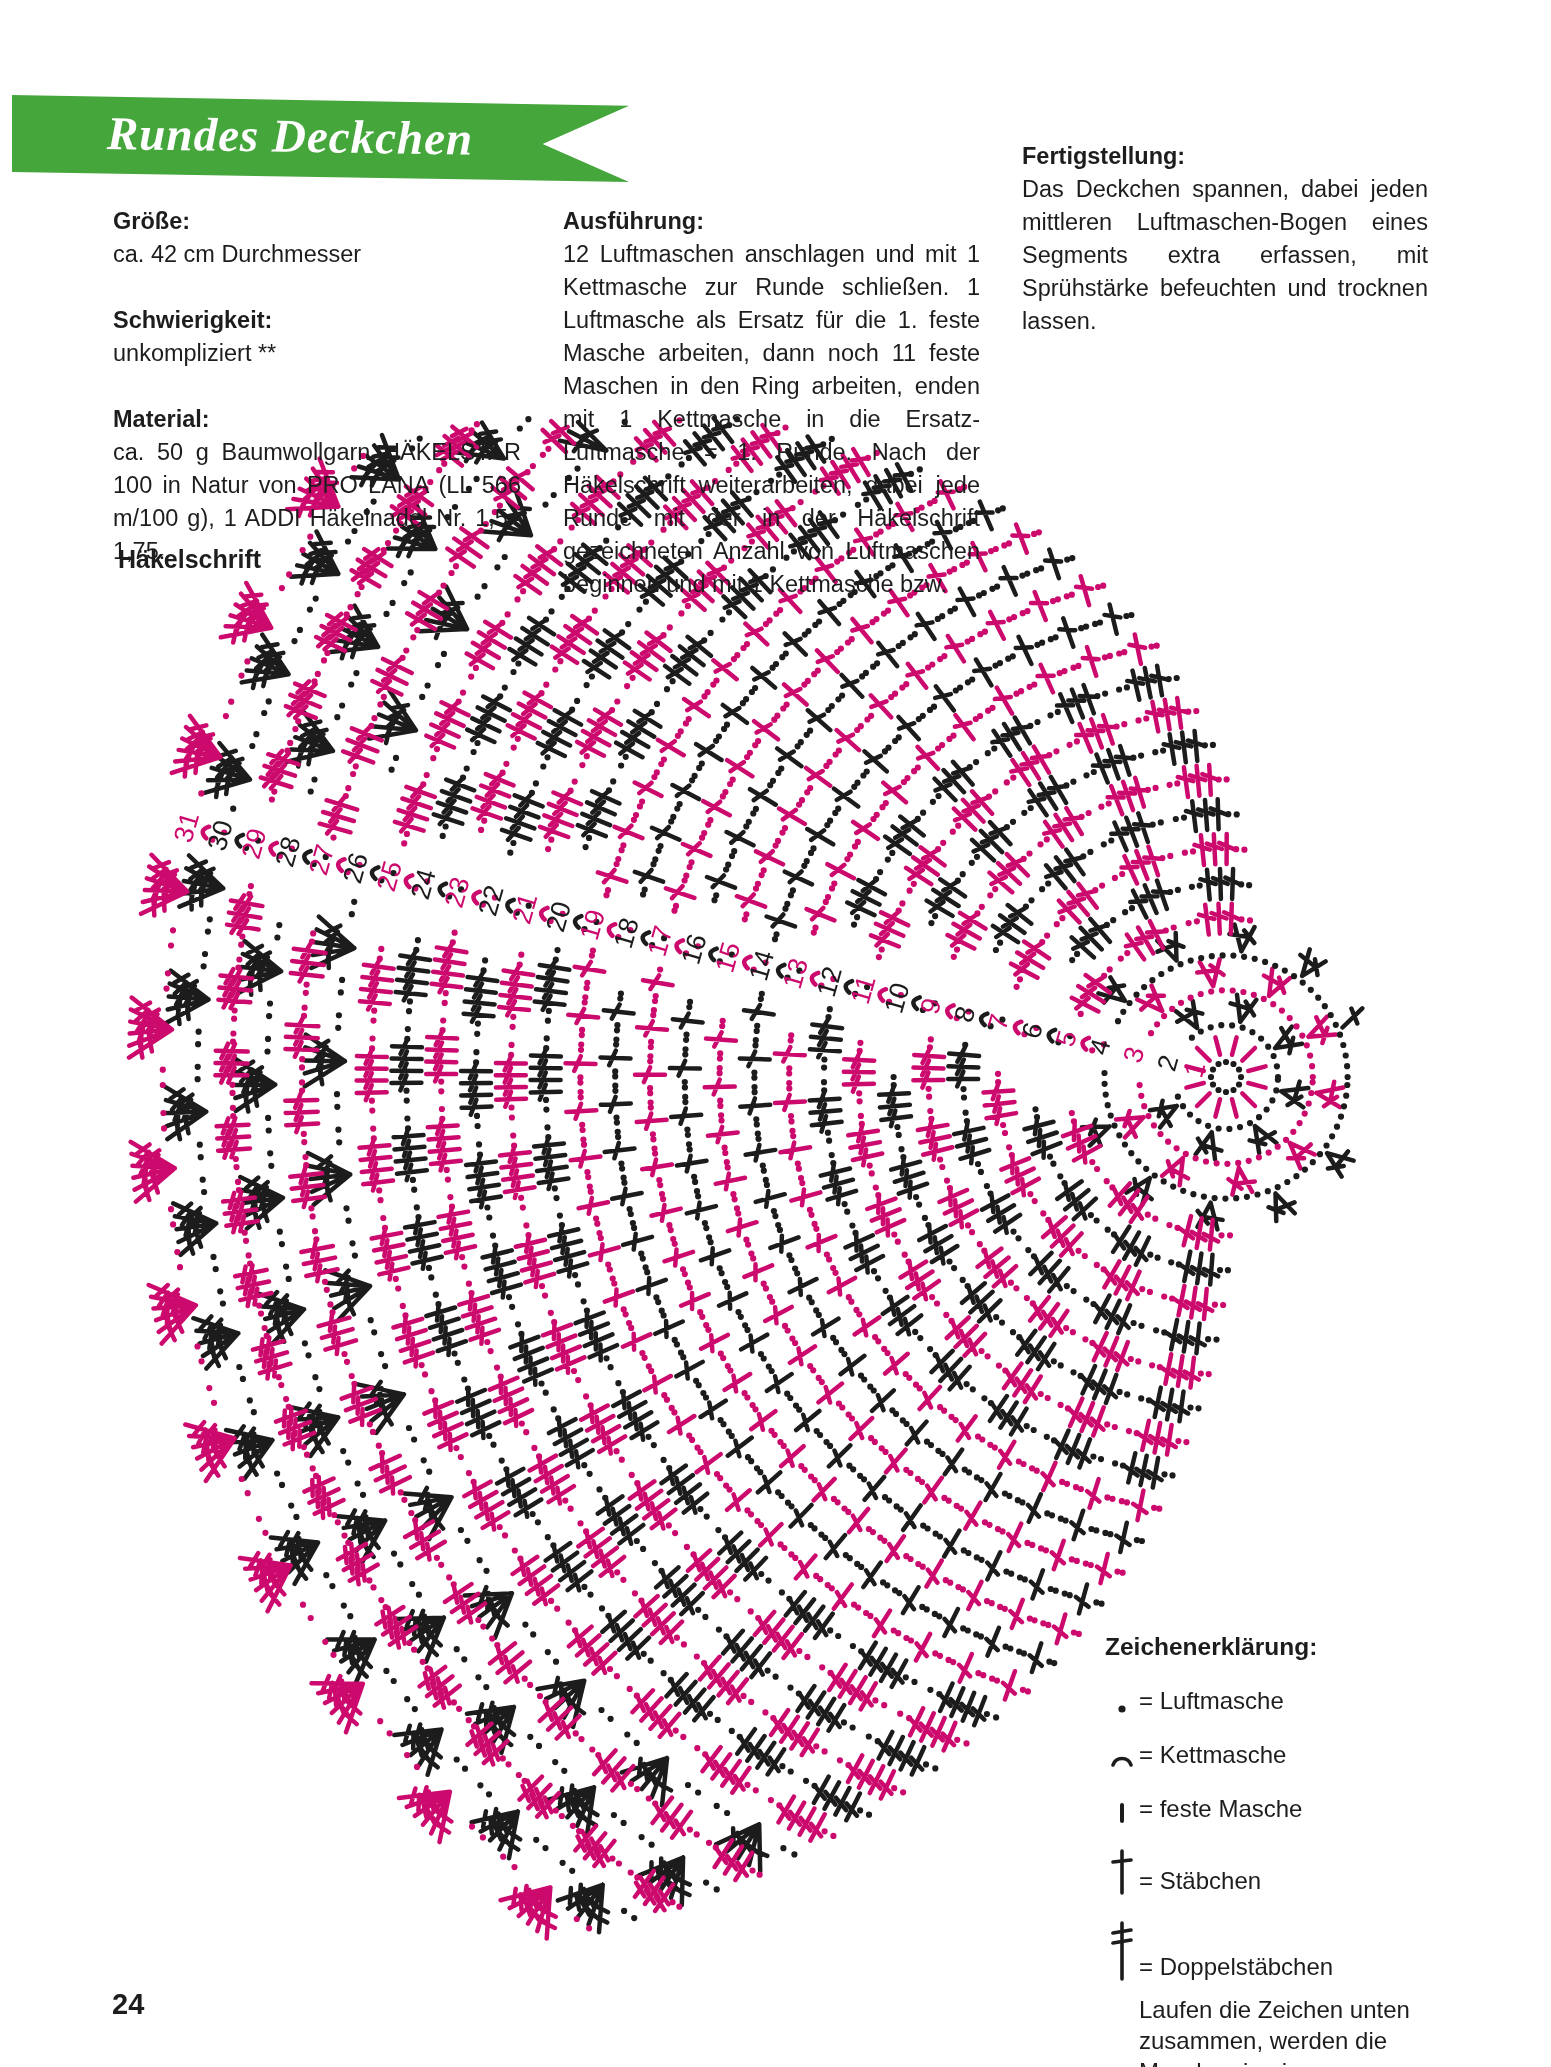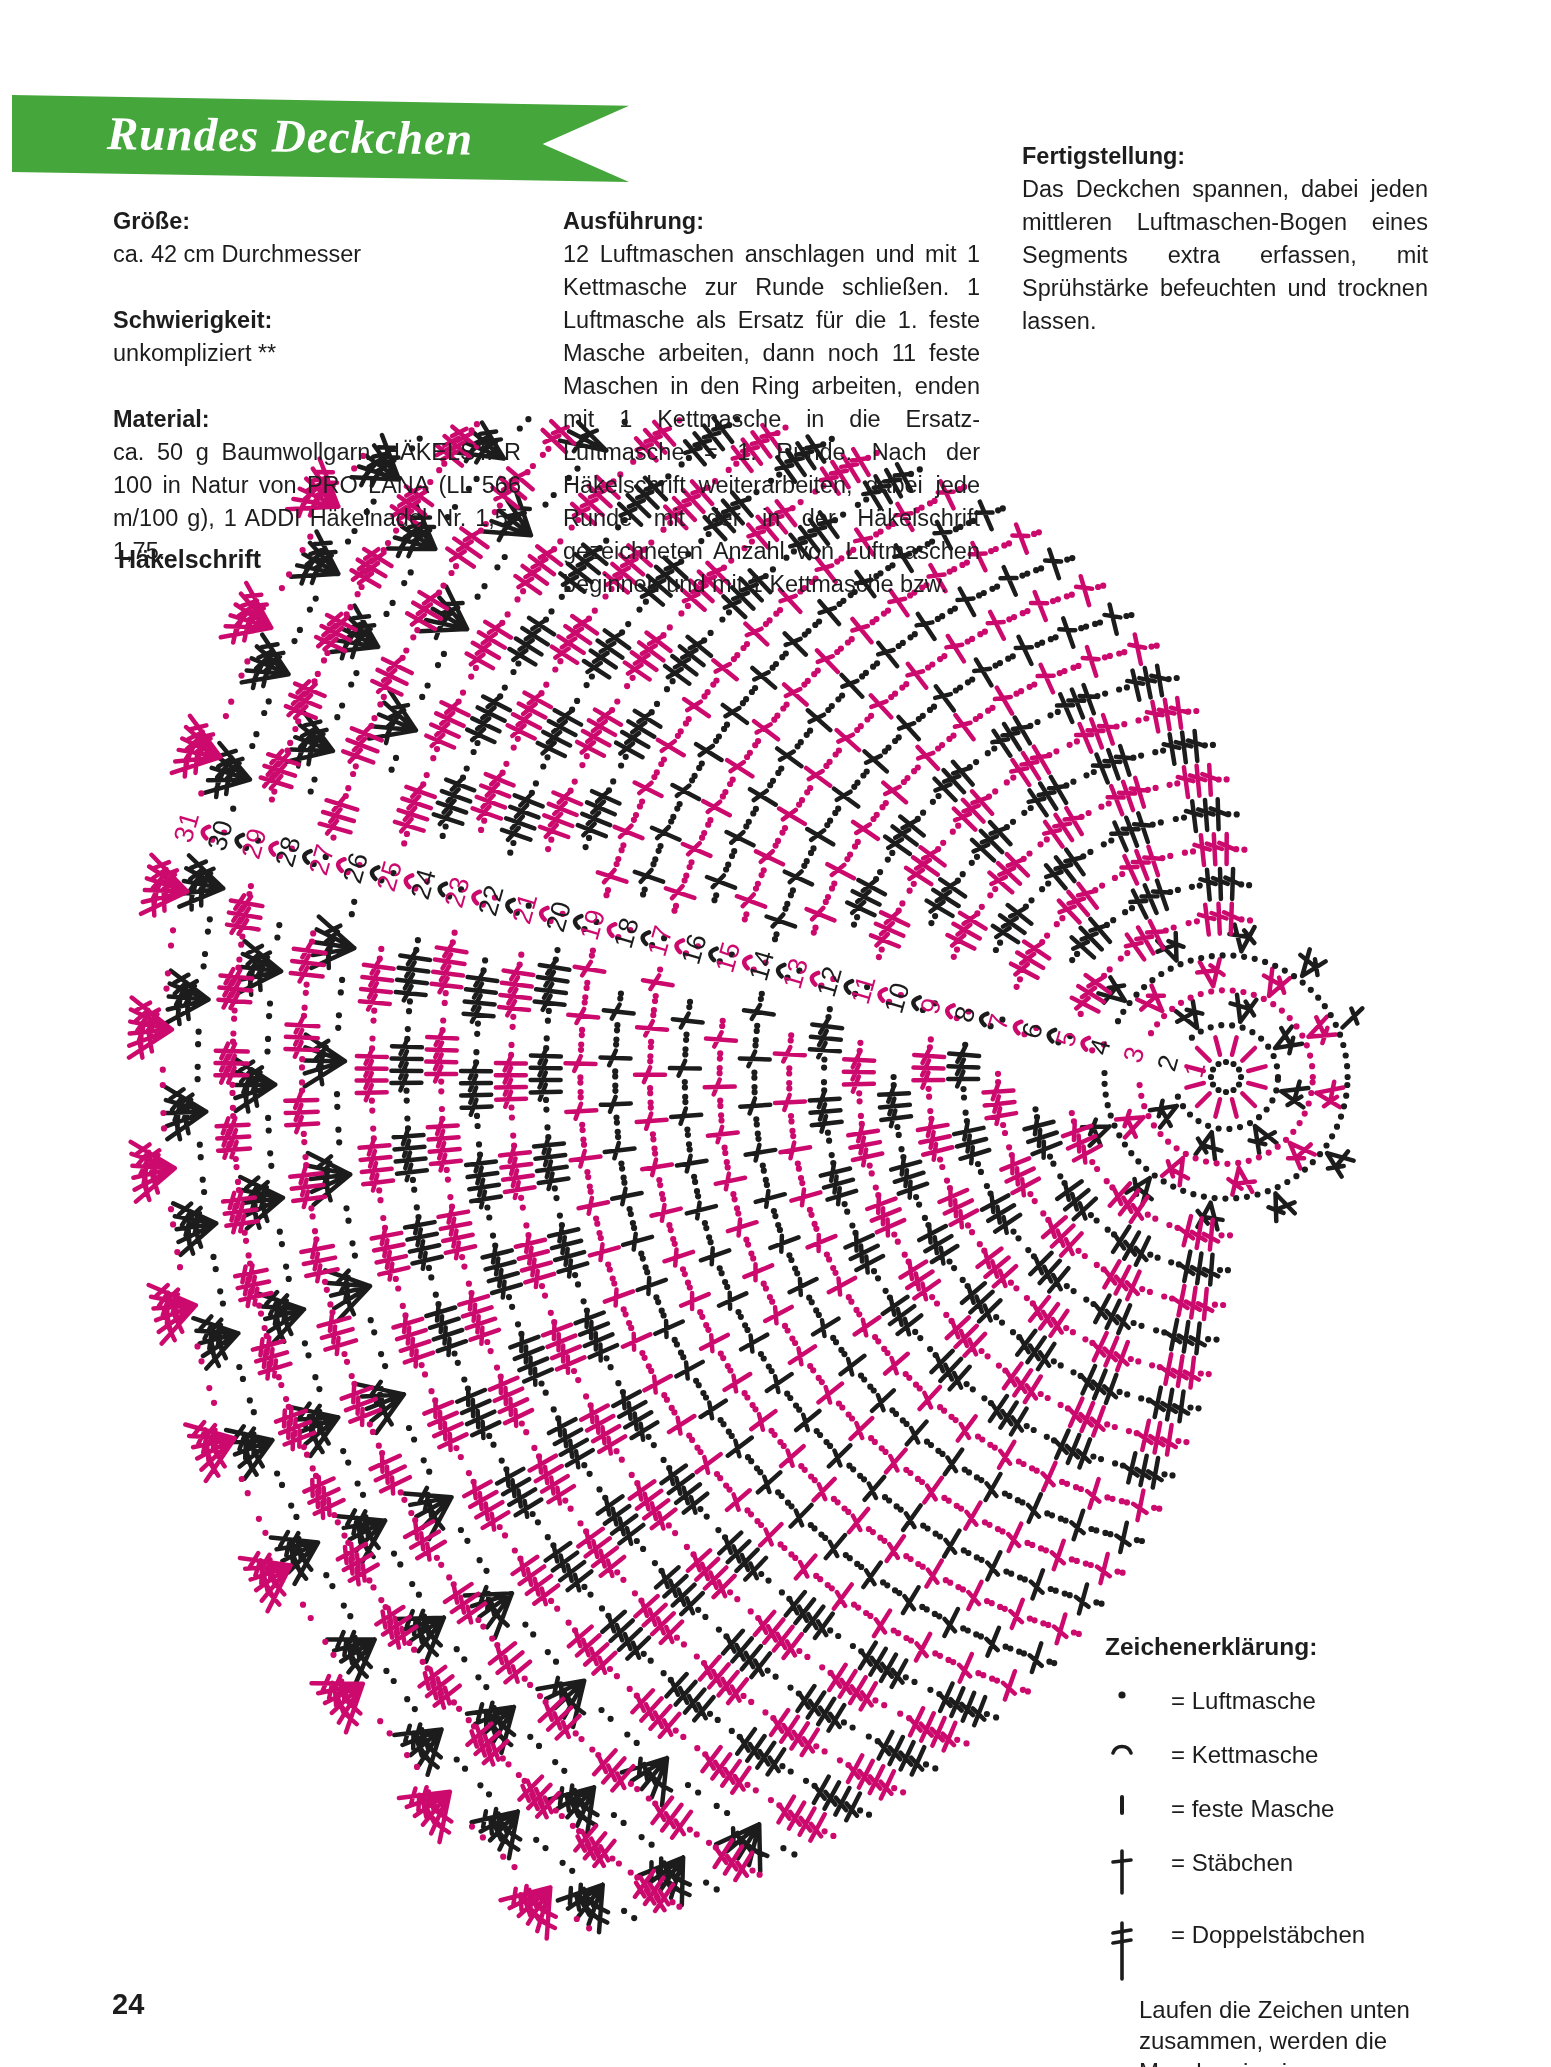--- a/index.html
+++ b/index.html
@@ -25,21 +25,21 @@
   .col-right{left:1022px;top:140px;width:406px;}
   .blk{margin:0 0 33px 0;}
   .blk:last-child{margin-bottom:0;}
   .hd{font-weight:bold;display:block;}
   
   .diagram-label{position:absolute;left:118px;top:534px;font-weight:bold;font-size:25px;margin-top:11px;}
   #diagram-svg{position:absolute;left:0;top:0;}
   
   .legend{position:absolute;left:1105px;top:1632px;width:390px;font-size:24px;line-height:30px;}
   .legend .ltitle{font-weight:bold;font-size:24.5px;margin-bottom:12px;}
-  .lrow{display:flex;align-items:flex-start;margin-top:24px;gap:32px;}
+  .lrow{display:flex;align-items:flex-end;margin-top:24px;}
   .lsym{width:34px;display:flex;justify-content:center;align-items:center;flex:0 0 34px;}
   .lnote{margin-top:12px;margin-left:34px;width:320px;text-align:left;line-height:31px;}
   
   .pagenum{position:absolute;left:112px;top:1988px;font-weight:bold;font-size:29px;}
 </style>
 </head>
 <body>
 
 <svg id="diagram-svg" width="1551" height="2067" viewBox="0 0 1551 2067">
     <path d="M1241.0 1077.0l.01 0M1239.0 1069.5l.01 0M1233.5 1064.0l.01 0M1226.0 1062.0l.01 0M1218.5 1064.0l.01 0M1213.0 1069.5l.01 0M1211.0 1077.0l.01 0M1213.0 1084.5l.01 0M1218.5 1090.0l.01 0M1226.0 1092.0l.01 0M1233.5 1090.0l.01 0M1239.0 1084.5l.01 0" fill="none" stroke="#1c1c1c" stroke-width="6.2" stroke-linecap="round"></path>

